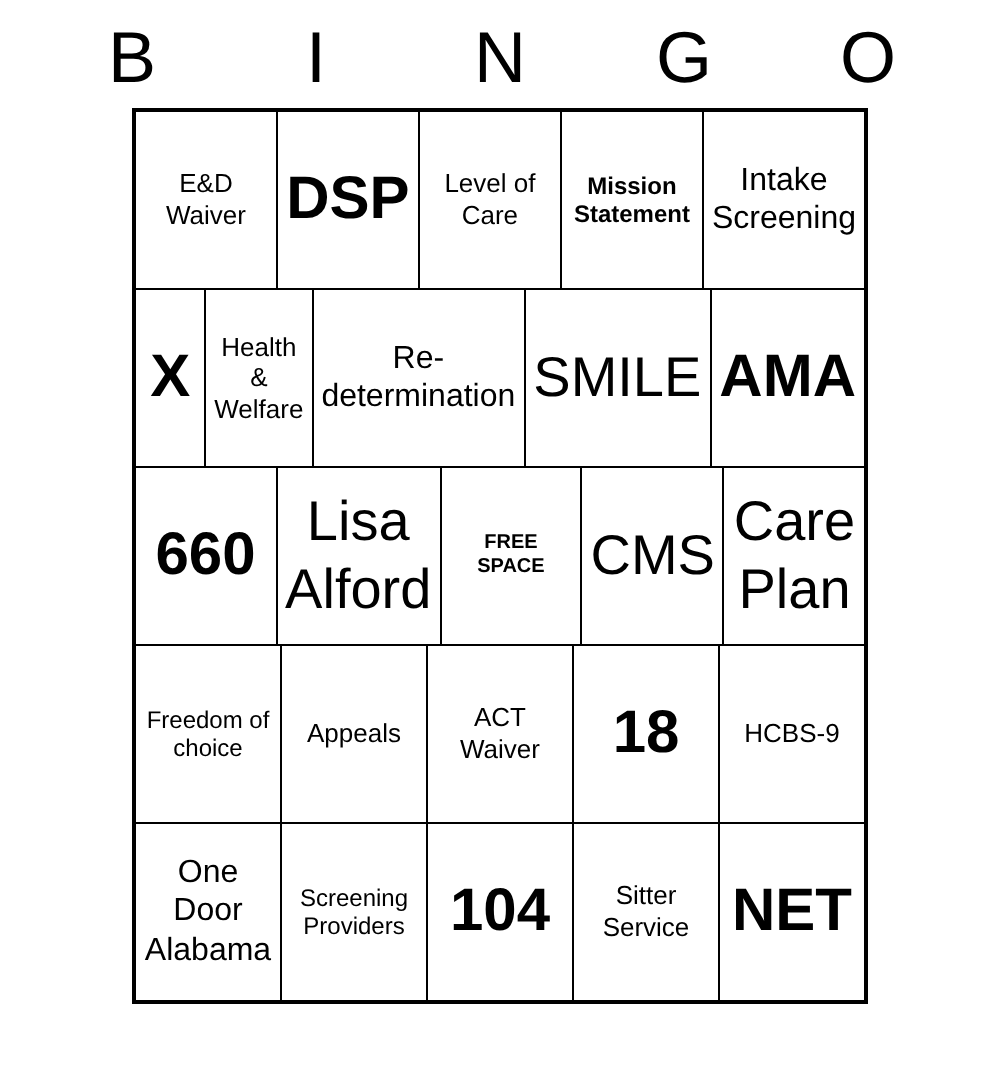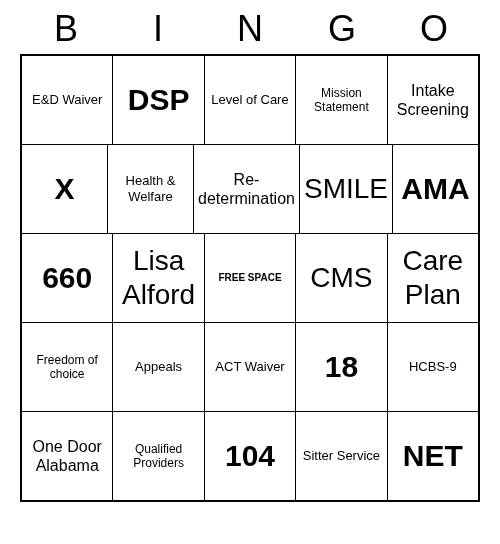--- a/index.html
+++ b/index.html
@@ -28,21 +28,21 @@
 
     .bingo-title span {
       font-size: 36px;
       font-weight: normal;
       width: 80px;
       text-align: center;
     }
 
     .bingo-grid {
       border: 2px solid #000;
-      width: 460px;
+      width: 368px;
     }
 
     .bingo-row {
       display: flex;
       border-bottom: 1px solid #000;
     }
 
     .bingo-row:last-child {
       border-bottom: none;
     }
@@ -89,21 +89,21 @@
   <span>G</span>
   <span>O</span>
 </div>
 
 <div class="bingo-grid">
 
   <div class="bingo-row">
     <div class="bingo-cell">E&amp;D Waiver</div>
     <div class="bingo-cell xl-text">DSP</div>
     <div class="bingo-cell">Level of Care</div>
-    <div class="bingo-cell" style="font-size:12px;">Mission Statement</div>
+    <div class="bingo-cell" style="font-size:12px;font-weight:bold;">Mission Statement</div>
     <div class="bingo-cell" style="font-size:16px;">Intake Screening</div>
   </div>
 
   <div class="bingo-row">
     <div class="bingo-cell xl-text">X</div>
     <div class="bingo-cell">Health &amp; Welfare</div>
     <div class="bingo-cell" style="font-size:16px;">Re-determination</div>
     <div class="bingo-cell large-text">SMILE</div>
     <div class="bingo-cell xl-text">AMA</div>
   </div>
@@ -119,18 +119,18 @@
   <div class="bingo-row">
     <div class="bingo-cell" style="font-size:12px;">Freedom of choice</div>
     <div class="bingo-cell">Appeals</div>
     <div class="bingo-cell">ACT Waiver</div>
     <div class="bingo-cell xl-text">18</div>
     <div class="bingo-cell">HCBS-9</div>
   </div>
 
   <div class="bingo-row">
     <div class="bingo-cell" style="font-size:16px;">One Door Alabama</div>
-    <div class="bingo-cell" style="font-size:12px;">Qualified Providers</div>
+    <div class="bingo-cell" style="font-size:12px;">Screening Providers</div>
     <div class="bingo-cell xl-text">104</div>
     <div class="bingo-cell">Sitter Service</div>
     <div class="bingo-cell xl-text">NET</div>
   </div>
 </div>
 
 </body></html>

